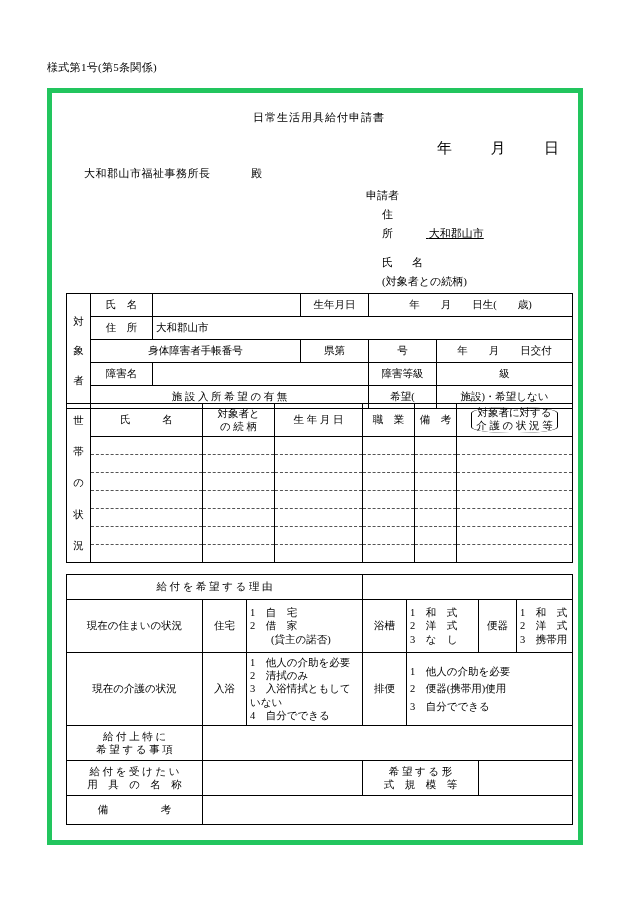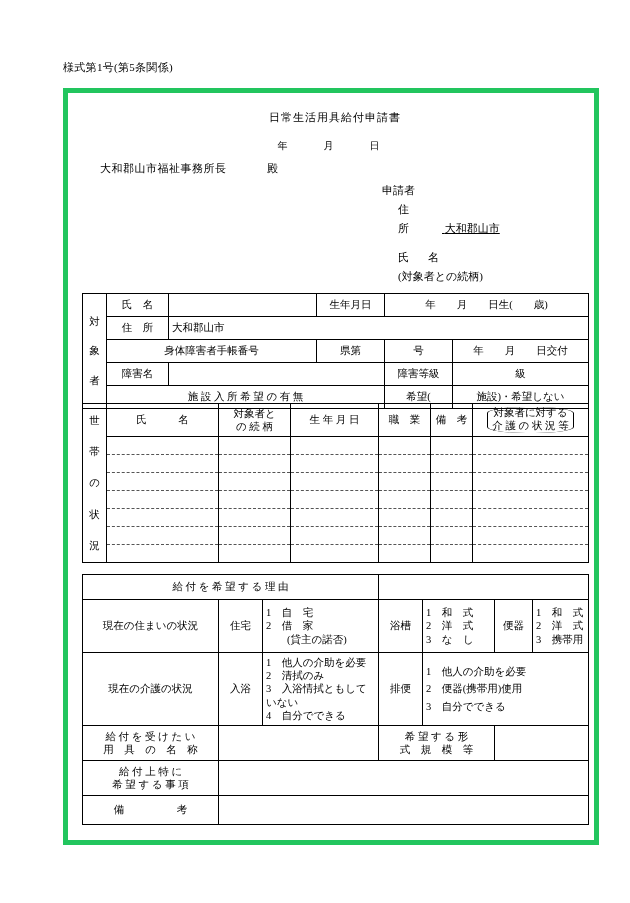--- a/index.html
+++ b/index.html
@@ -10,21 +10,21 @@
   body {
     width: 630px;
     height: 903px;
     font-family: "Liberation Serif", "DejaVu Serif", serif;
     color: #000;
     position: relative;
     overflow: hidden;
   }
   .page {
     position: absolute;
-    left: 16px; top: 0;
+    left: 0; top: 0;
     width: 528px;
     height: 903px;
   }
   .form-no {
     position: absolute;
     left: 47px;
     top: 60px;
     font-size: 11px;
     letter-spacing: 0.3px;
   }
@@ -44,22 +44,22 @@
     width: 506px;
   }
   .doc-title {
     text-align: center;
     font-size: 11px;
     letter-spacing: 1px;
     margin-top: 4px;
   }
   .dateline {
     margin-top: 14px;
-    font-size: 10px;
-    text-align: center;
+    font-size: 15px;
+    text-align: right;
     padding-right: 12px;
     letter-spacing: 1px;
   }
   .dateline span { display: inline-block; }
   .sp1 { width: 28px; }
   .addr-row {
     margin-top: 8px;
     font-size: 11px;
     position: relative;
     height: 16px;
@@ -380,38 +380,38 @@
         <td colspan="3" class="opts">
           <div>1　他人の介助を必要</div>
           <div style="height:4px"></div>
           <div>2　便器(携帯用)使用</div>
           <div style="height:4px"></div>
           <div>3　自分でできる</div>
         </td>
       </tr>
       <tr>
         <td class="c" style="height:34px">
+          <div>給 付 上 特 に</div>
+          <div>希 望 す る 事 項</div>
+        </td>
+        <td colspan="6"></td>
+      </tr>
+      <tr>
+        <td class="c" style="height:34px">
           <div>給 付 を 受 け た い</div>
           <div>用　具　の　名　称</div>
         </td>
         <td colspan="2"></td>
         <td colspan="2" class="c">
           <div>希 望 す る 形</div>
           <div>式　規　模　等</div>
         </td>
         <td colspan="2"></td>
       </tr>
       <tr>
-        <td class="c" style="height:34px">
-          <div>給 付 上 特 に</div>
-          <div>希 望 す る 事 項</div>
-        </td>
-        <td colspan="6"></td>
-      </tr>
-      <tr>
         <td class="c" style="height:28px">備　　　　　考</td>
         <td colspan="6"></td>
       </tr>
     </tbody>
       </table>
 
   </div>
 </div>
 
 </body></html>

